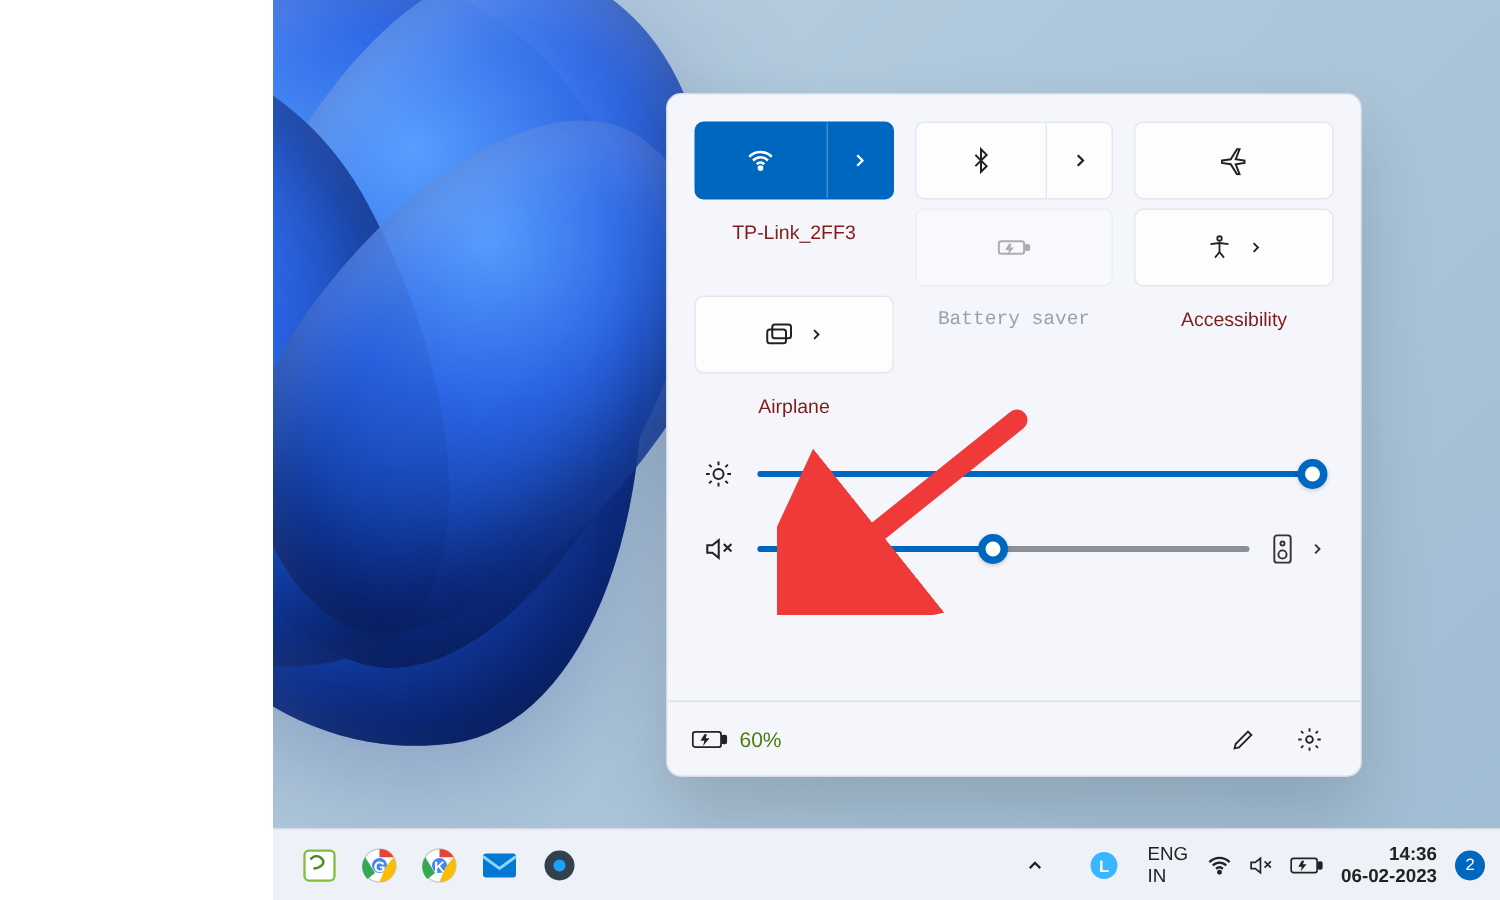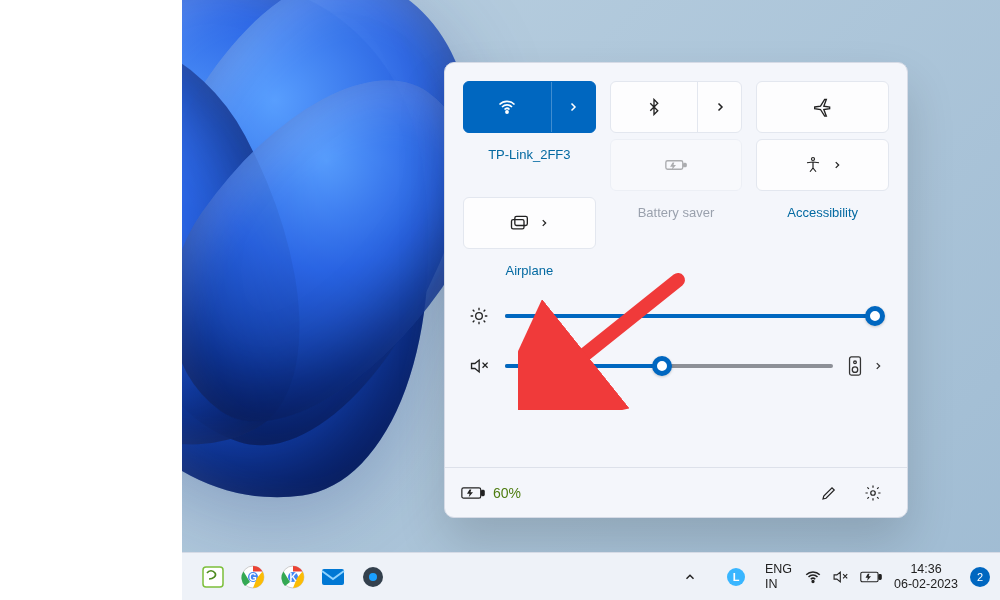--- a/index.html
+++ b/index.html
@@ -19,22 +19,22 @@
     .qs { position:absolute; right:92px; top:62px; width:464px; height:456px; background:#f4f6fb; border:1px solid #d6dbe6; border-radius:10px; box-shadow:0 24px 48px rgba(0,0,0,.15); display:flex; flex-direction:column; }
     .qs-grid { padding:18px 18px 8px; display:grid; grid-template-columns:repeat(3,1fr); grid-template-rows:auto auto; column-gap:14px; row-gap:6px; }
     .tile { height:52px; border-radius:6px; background:#fdfdfe; border:1px solid #e3e7ef; display:flex; align-items:center; justify-content:center; gap:4px; cursor:pointer; }
     .tile.active { background:#0067c0; border-color:#0067c0; color:#fff; }
     .tile.split { display:grid; grid-template-columns:1fr 44px; gap:0; padding:0; }
     .tile.split .main,.tile.split .arrow{display:flex;align-items:center;justify-content:center;height:100%;}
     .tile.active.split .arrow{border-left:1px solid rgba(255,255,255,.25);}
     .tile.split:not(.active) .arrow{border-left:1px solid #e3e7ef;}
     .tile.disabled{opacity:.45;cursor:default;}
     .tile .chev{font-size:12px;margin-left:6px;}
-    .tlabel { text-align:center; font-size:13px; color:#0369a1; padding-top:8px; padding-bottom:10px; }
-    .tlabel.muted{color:#9aa1ad;}
+    .tlabel { text-align:center; font-size:13px; color:#7f1d1d; padding-top:8px; padding-bottom:10px; }
+    .tlabel.muted{color:#9aa1ad;font-family:Liberation Mono, monospace;}
 
     .sliders{ padding:10px 24px 18px; display:flex; flex-direction:column; gap:30px;}
     .srow{ display:flex; align-items:center; gap:14px;}
     .sicon{ width:22px; text-align:center; color:#333; flex-shrink:0;}
     .track{ position:relative; flex:1; height:4px; background:#8d9097; border-radius:2px;}
     .fill{ position:absolute; left:0; top:0; height:100%; background:#0067c0; border-radius:2px;}
     .thumb{ position:absolute; top:50%; width:20px; height:20px; border-radius:50%; background:#fff; border:5px solid #0067c0; transform:translate(-50%,-50%); box-shadow:0 1px 3px rgba(0,0,0,.2);}
     .sright{ display:flex; align-items:center; gap:10px; color:#444;}
 
     .qs-footer{ margin-top:auto; border-top:1px solid #dde1ea; height:50px; display:flex; align-items:center; padding:0 16px; gap:8px;}
@@ -45,21 +45,21 @@
     
     .arrow-ann{ position:absolute; pointer-events:none; }
 
     
     .taskbar{ position:absolute; left:0; right:0; bottom:0; height:48px; background:#eef2f8; border-top:1px solid #d6dbe6; display:flex; align-items:center; padding:0 10px; gap:8px;}
     .taskbar .apps{ display:flex; align-items:center; gap:6px; margin-left:4px;}
     .appicon{ width:34px; height:34px; border-radius:4px; display:flex; align-items:center; justify-content:center; cursor:pointer;}
     .tray{ margin-left:auto; display:flex; align-items:center; gap:12px; font-size:12.5px; color:#222;}
     .tray .lang{ line-height:1.15; }
     .tray .status{ display:flex; align-items:center; gap:10px;}
-    .tray .clock{ text-align:center; line-height:1.15;}
+    .tray .clock{ text-align:right; line-height:1.15;font-weight:bold;}
     .badge{ width:20px; height:20px; border-radius:50%; background:#0067c0; color:#fff; font-size:11px; display:flex; align-items:center; justify-content:center;}
 
     svg{display:block;}
   </style>
 </head>
 <body>
 
 <div class="canvas">
   <div class="bloom">
     <div class="petal p1"></div>

